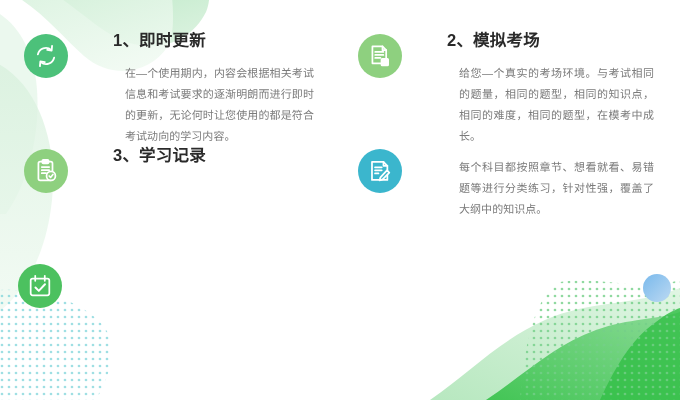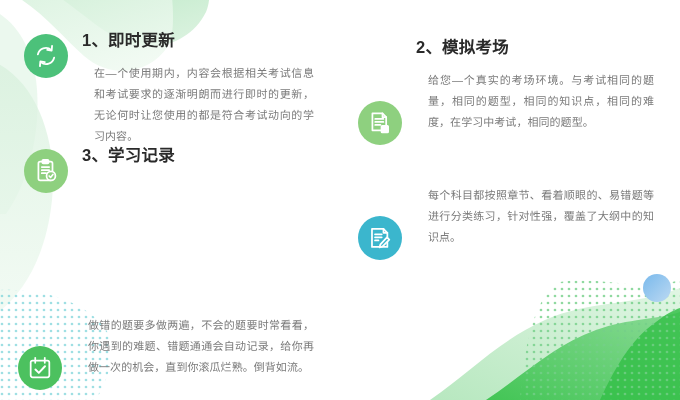--- a/index.html
+++ b/index.html
@@ -37,24 +37,24 @@
     box-sizing: border-box;
     padding: 30px 0 0 0;
   }
 
   .feature-card {
     display: flex;
     align-items: flex-start;
     box-sizing: border-box;
     padding-left: 24px;
     padding-right: 14px;
+    gap: 31px;
   }
   .feature-card.col-right {
     padding-left: 18px;
-    align-items: flex-end;
   }
 
   .icon-badge {
     flex: 0 0 auto;
     width: 44px;
     height: 44px;
     border-radius: 50%;
     display: flex;
     align-items: center;
     justify-content: center;
@@ -189,21 +189,21 @@
           <polyline points="14.3,3.2 14.3,6.6 17.7,6.6"></polyline>
           <line x1="7.6" y1="8.2" x2="15.1" y2="8.2"></line>
           <line x1="7.6" y1="11" x2="15.1" y2="11"></line>
           <line x1="7.6" y1="13.8" x2="12.4" y2="13.8"></line>
           <rect x="13.4" y="14.6" width="6.1" height="6.1" rx="0.6" fill="#ffffff" stroke="#ffffff"></rect>
         </svg>
       </span>
     </div>
     <div class="card-body">
       <h3 class="card-title">2、模拟考场</h3>
-      <p class="card-desc">给您—个真实的考场环境。与考试相同的题量，相同的题型，相同的知识点，相同的难度，在学习中考试，相同的题型。</p>
+      <p class="card-desc">给您—个真实的考场环境。与考试相同的题量，相同的题型，相同的知识点，相同的难度，相同的题型，在模考中成长。</p>
     </div>
   </section>
 
   <section class="feature-card col-left">
     <div class="icon-badge" style="background:#8ed07f">
       <span>
         <svg width="26" height="26" viewBox="0 0 24 24" fill="none" stroke="#ffffff" stroke-width="1.6" stroke-linecap="round" stroke-linejoin="round">
           <rect x="5" y="3.4" width="13" height="17.2" rx="1.6"></rect>
           <rect x="8.6" y="1.7" width="5.8" height="3.2" rx="1" fill="#ffffff" stroke="#ffffff"></rect>
           <line x1="8.1" y1="8.4" x2="14.9" y2="8.4"></line>
@@ -226,34 +226,33 @@
           <path d="M4.6 3.6 h10.6 l3.6 3.6 v13 h-14.2 z"></path>
           <polyline points="15.2,3.6 15.2,7.2 18.8,7.2"></polyline>
           <line x1="7.4" y1="8.6" x2="13.6" y2="8.6"></line>
           <line x1="7.4" y1="11.4" x2="13.6" y2="11.4"></line>
           <line x1="7.4" y1="14.2" x2="10.6" y2="14.2"></line>
           <path d="M18.4 11.4 L20.6 13.6 L14.4 19.8 L11.6 20.6 L12.4 17.8 Z" fill="#3bb6cd" stroke="#ffffff"></path>
         </svg>
       </span>
     </div>
     <div class="card-body">
-      <p class="card-desc">每个科目都按照章节、看着顺眼的、易错题等进行分类练习，针对性强，覆盖了大纲中的知识点。</p>
+      <p class="card-desc">每个科目都按照章节、想看就看、易错题等进行分类练习，针对性强，覆盖了大纲中的知识点。</p>
     </div>
   </section>
 
 
   <section class="feature-card col-right">
     <div class="icon-badge" style="background:#4cc15f">
       <span>
         <svg width="26" height="26" viewBox="0 0 24 24" fill="none" stroke="#ffffff" stroke-width="1.6" stroke-linecap="round" stroke-linejoin="round">
           <rect x="3.4" y="5.2" width="17.2" height="15.4" rx="1.8"></rect>
           <line x1="7.6" y1="2.6" x2="7.6" y2="7.2"></line>
           <line x1="16.4" y1="2.6" x2="16.4" y2="7.2"></line>
           <polyline points="7.8,13.4 10.9,16.5 16.6,10.4" stroke-width="1.8"></polyline>
         </svg>
       </span>
     </div>
     <div class="card-body">
-      <p class="card-desc">做错的题要多做两遍，不会的题要时常看看，你遇到的难题、错题通通会自动记录，给你再做一次的机会，直到你滚瓜烂熟。倒背如流。</p>
     </div>
   </section>
 
 </main>
 
 </body></html>

